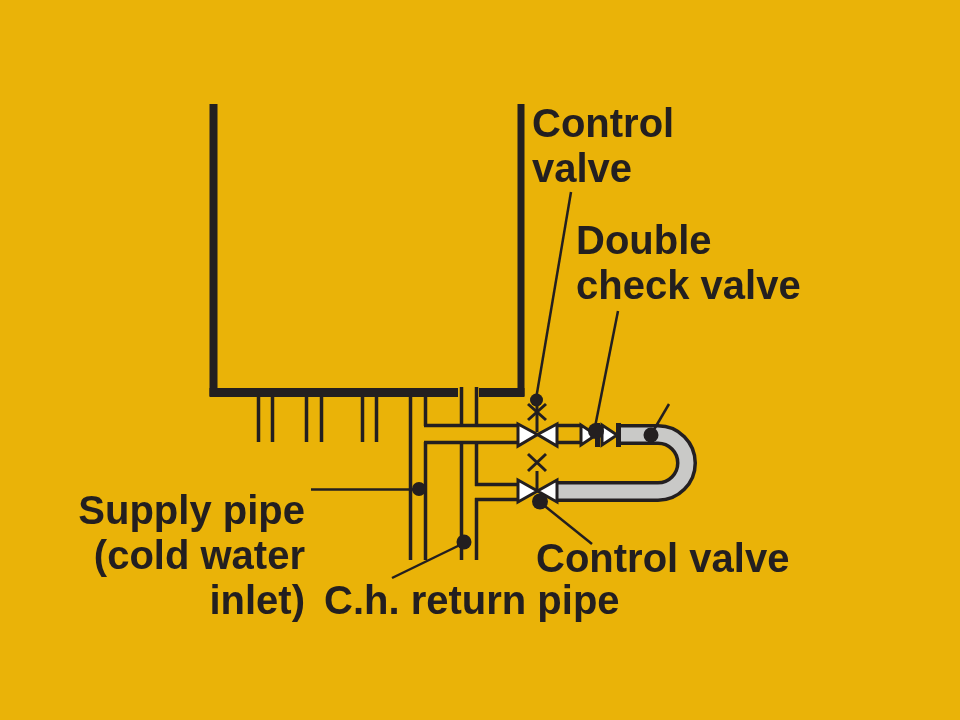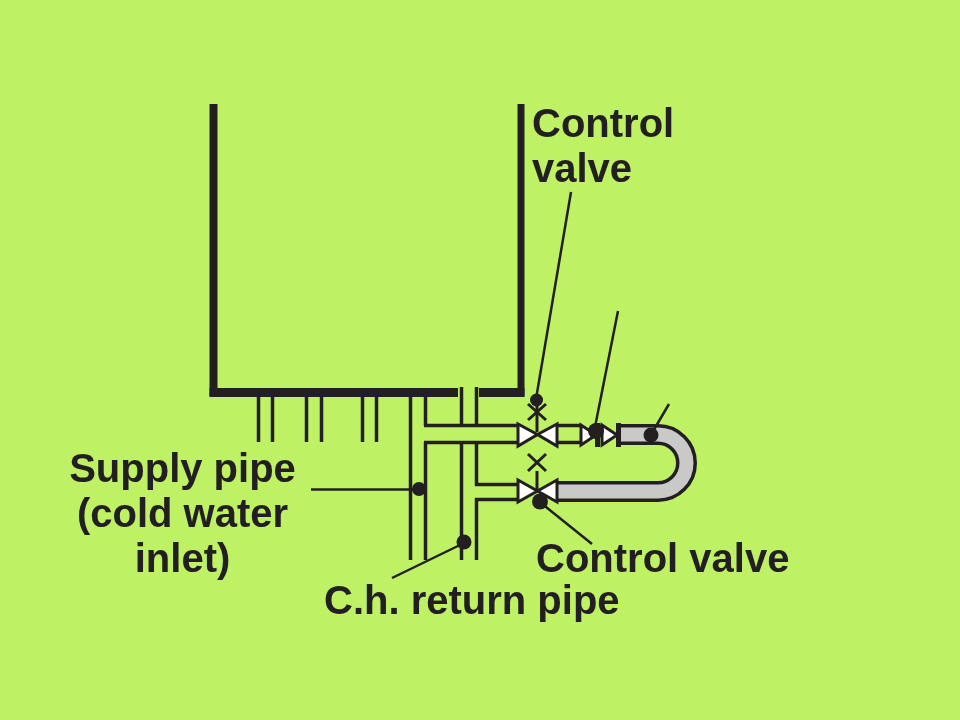--- a/index.html
+++ b/index.html
@@ -1,26 +1,26 @@
 <!DOCTYPE html>
 <html><head>
 <meta charset="utf-8">
 <style>
   html,body{margin:0;padding:0;background:#ffffff;}
   .stage{
-    position:relative;width:960px;height:720px;background:#bef264;
+    position:relative;width:960px;height:720px;background:#eab308;
     font-family:"Liberation Sans","DejaVu Sans",sans-serif;overflow:hidden;
   }
   .stage svg{position:absolute;left:0;top:0;}
   .lbl{
     position:absolute;
     font-weight:bold;font-size:40px;line-height:45px;
     color:#231f20;white-space:pre-line;letter-spacing:0;
   }
-  .lbl.right{text-align:center;}
+  .lbl.right{text-align:right;margin-top:42px;}
   #lbl-control-valve-top{left:532px;top:101px;}
   #lbl-double-check{left:576px;top:218px;}
   #lbl-temporary{left:637px;top:324px;}
   #lbl-supply{left:60px;top:446px;width:245px;}
   #lbl-ch-return{left:324px;top:578px;}
   #lbl-control-valve-bottom{left:536px;top:536px;}
 </style>
 </head>
 <body>
 
@@ -116,20 +116,22 @@
       <circle cx="651" cy="435" r="7.5"></circle>
       <circle cx="540" cy="501.5" r="8"></circle>
       <circle cx="419" cy="489" r="7"></circle>
       <circle cx="464" cy="542" r="7.5"></circle>
     </g>
   </svg>
 
   <div class="lbl" id="lbl-control-valve-top">Control
 valve</div>
 
+  <div class="lbl" id="lbl-double-check">Double
+check valve</div>
 
 
   <div class="lbl right" id="lbl-supply">Supply pipe
 (cold water
 inlet)</div>
 
   <div class="lbl" id="lbl-ch-return">C.h. return pipe</div>
 
   <div class="lbl" id="lbl-control-valve-bottom">Control valve</div>
 </div>

